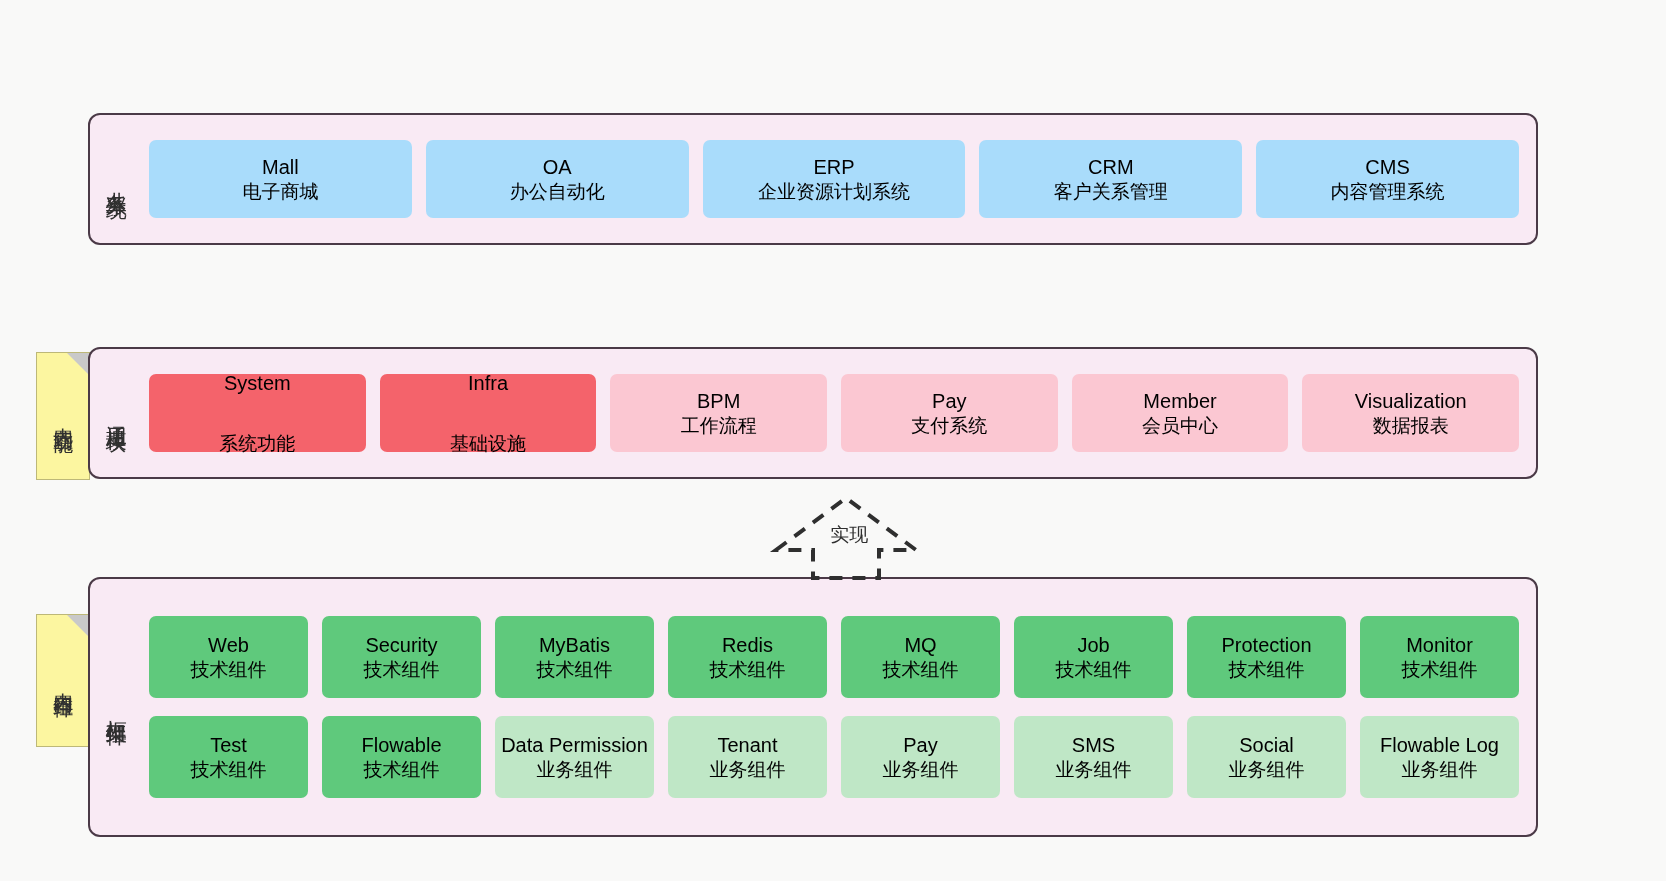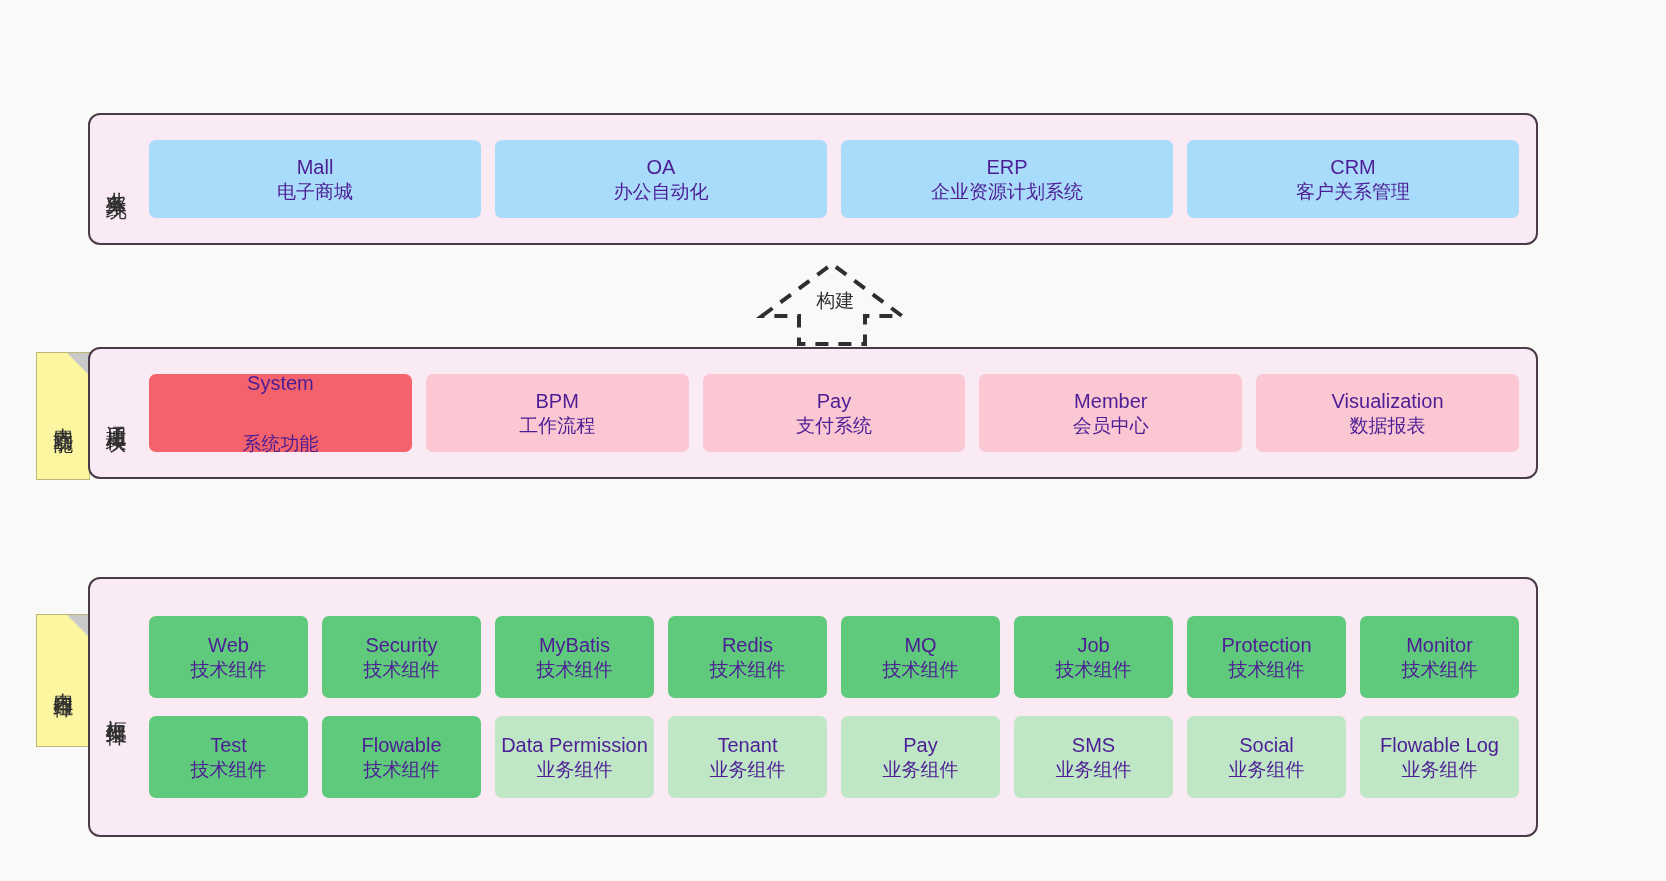--- a/index.html
+++ b/index.html
@@ -48,21 +48,21 @@
 
   .card {
     flex: 1 1 0;
     margin: 0 7px;
     border-radius: 7px;
     display: flex;
     flex-direction: column;
     align-items: center;
     justify-content: center;
     text-align: center;
-    color: #4c1d95;
+    color: #000000;
     line-height: 1.22;
     padding: 6px 4px;
   }
   .card .en { font-size: 20px; }
   .card .cn { font-size: 19px; }
 
   .c-blue   { background: #a9dcfb; }
   .c-red    { background: #f4636b; gap: 37px; }
   .c-pink   { background: #fbc7d2; align-items: center; }
   .c-green  { background: #5fc97c; }
@@ -144,45 +144,47 @@
             <span class="cn">办公自动化</span>
           </div>
           <div class="card c-blue">
             <span class="en">ERP</span>
             <span class="cn">企业资源计划系统</span>
           </div>
           <div class="card c-blue">
             <span class="en">CRM</span>
             <span class="cn">客户关系管理</span>
           </div>
+          <div class="card c-blue">
+            <span class="en">CMS</span>
+            <span class="cn">内容管理系统</span>
+          </div>
         </div>
       </div>
     </div>
   </div>
 
-  <div class="arrow" id="arrow-build">
-    <svg width="160" height="90" viewBox="0 0 160 90" aria-hidden="true">
-      <path d="M 10 58 L 80 6 L 150 58 L 113 58 L 113 86 L 47 86 L 47 58 Z" fill="none" stroke="#2f2f2f" stroke-width="4" stroke-dasharray="13,10" stroke-linecap="butt"></path>
-    </svg>
-    <span class="alabel">构建</span>
-  </div>
 
   <div class="note" id="note-modules">
     <span>内置功能</span>
   </div>
 
   <div class="layer" id="layer-modules">
     <div class="layer-title">通用模块</div>
     <div class="cards">
       <div class="cards-stack">
         <div class="row">
           <div class="card c-red">
             <span class="en">System</span>
             <span class="cn">系统功能</span>
           </div>
+          <div class="card c-red">
+            <span class="en">Infra</span>
+            <span class="cn">基础设施</span>
+          </div>
           <div class="card c-pink">
             <span class="en">BPM</span>
             <span class="cn">工作流程</span>
           </div>
           <div class="card c-pink">
             <span class="en">Pay</span>
             <span class="cn">支付系统</span>
           </div>
           <div class="card c-pink">
             <span class="en">Member</span>
@@ -190,20 +192,26 @@
           </div>
           <div class="card c-pink">
             <span class="en">Visualization</span>
             <span class="cn">数据报表</span>
           </div>
         </div>
       </div>
     </div>
   </div>
 
+  <div class="arrow" id="arrow-impl">
+    <svg width="160" height="90" viewBox="0 0 160 90" aria-hidden="true">
+      <path d="M 10 58 L 80 6 L 150 58 L 113 58 L 113 86 L 47 86 L 47 58 Z" fill="none" stroke="#2f2f2f" stroke-width="4" stroke-dasharray="13,10" stroke-linecap="butt"></path>
+    </svg>
+    <span class="alabel">实现</span>
+  </div>
 
   <div class="note" id="note-framework">
     <span>内置组件</span>
   </div>
 
   <div class="layer" id="layer-framework">
     <div class="layer-title">框架组件</div>
     <div class="cards">
       <div class="cards-stack">
 

